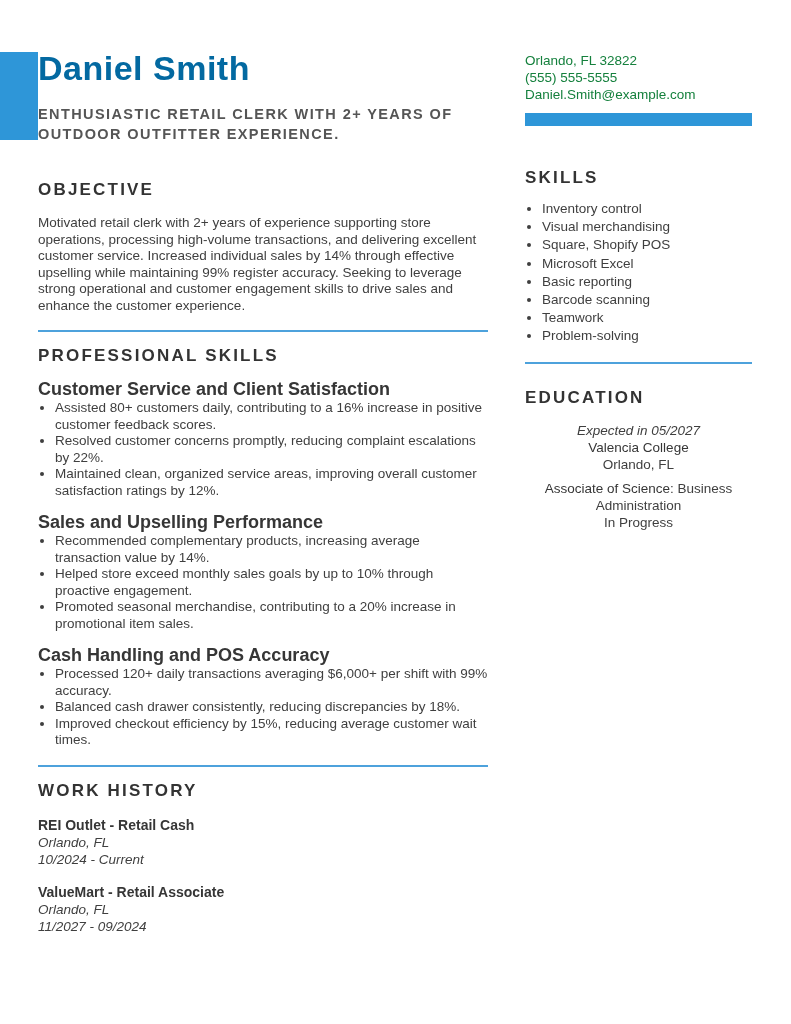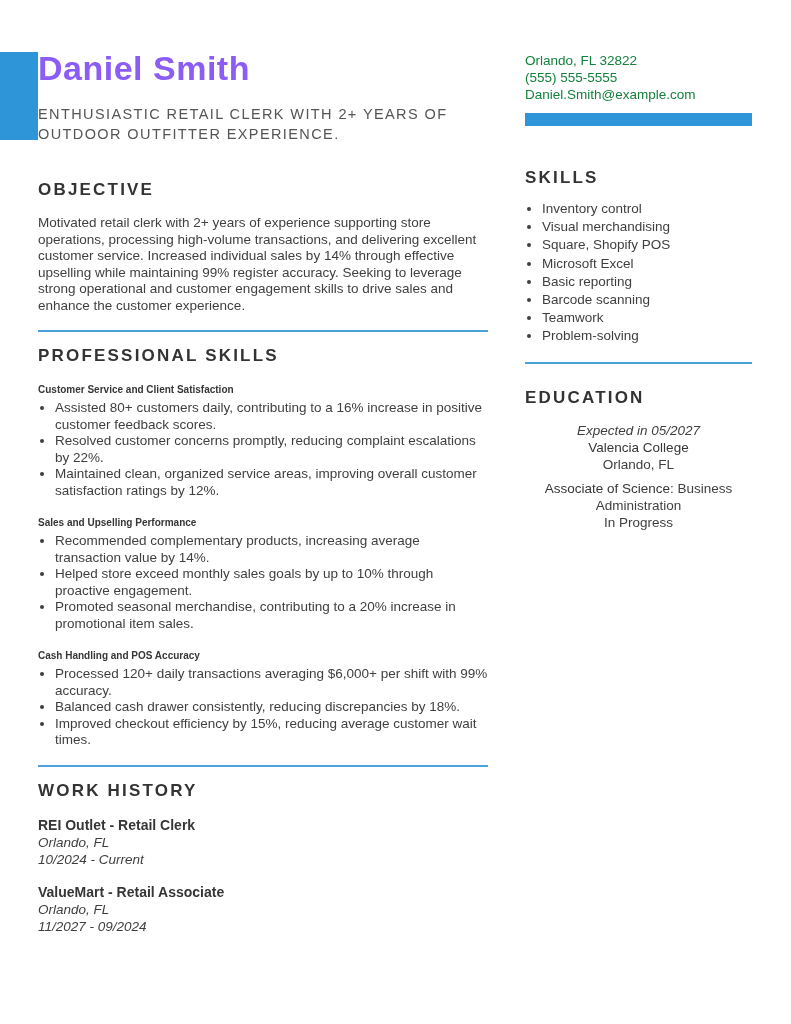--- a/index.html
+++ b/index.html
@@ -35,30 +35,31 @@
   }
   .right-col{
     position:absolute;
     left:525px; top:52px;
     width:227px;
   }
   h1.name{
     font-size:34px;
     line-height:36px;
     font-weight:bold;
-    color:#8b5cf6;
+    color:#0369a1;
     letter-spacing:0.5px;
   }
   .tagline{
     margin-top:18px;
     font-size:14.5px;
     line-height:20px;
     letter-spacing:1.4px;
     text-transform:uppercase;
     color:var(--muted);
+    font-weight:bold;
   }
   h2.section-title{
     font-size:17px;
     line-height:20px;
     font-weight:bold;
     letter-spacing:2.2px;
     color:var(--heading);
     text-transform:uppercase;
   }
   .left-col h2.objective-title{margin-top:36px;}
@@ -69,21 +70,21 @@
     font-size:13.5px;
     line-height:16.5px;
   }
   hr.divider{
     border:none;
     border-top:2px solid var(--divider);
     margin-top:16px;
   }
   h3.group-heading{
     margin-top:15px;
-    font-size:10px;
+    font-size:18px;
     line-height:17px;
     font-weight:bold;
     color:#363636;
   }
   ul.bullet-list{
     margin-top:2px;
     padding-left:17px;
     font-size:13.5px;
     line-height:16.5px;
   }
@@ -166,21 +167,21 @@
       <li>Processed 120+ daily transactions averaging $6,000+ per shift with 99% accuracy.</li>
       <li>Balanced cash drawer consistently, reducing discrepancies by 18%.</li>
       <li>Improved checkout efficiency by 15%, reducing average customer wait times.</li>
     </ul>
 
     <hr class="divider">
 
     <h2 class="section-title work-title">WORK HISTORY</h2>
 
     <div class="job">
-      <div class="job-title">REI Outlet - Retail Clerk</div>
+      <div class="job-title">REI Outlet - Retail Cash</div>
       <div class="job-meta">Orlando, FL</div>
       <div class="job-meta">10/2024 - Current</div>
     </div>
 
     <div class="job">
       <div class="job-title">ValueMart - Retail Associate</div>
       <div class="job-meta">Orlando, FL</div>
       <div class="job-meta">11/2027 - 09/2024</div>
     </div>
   </div>

